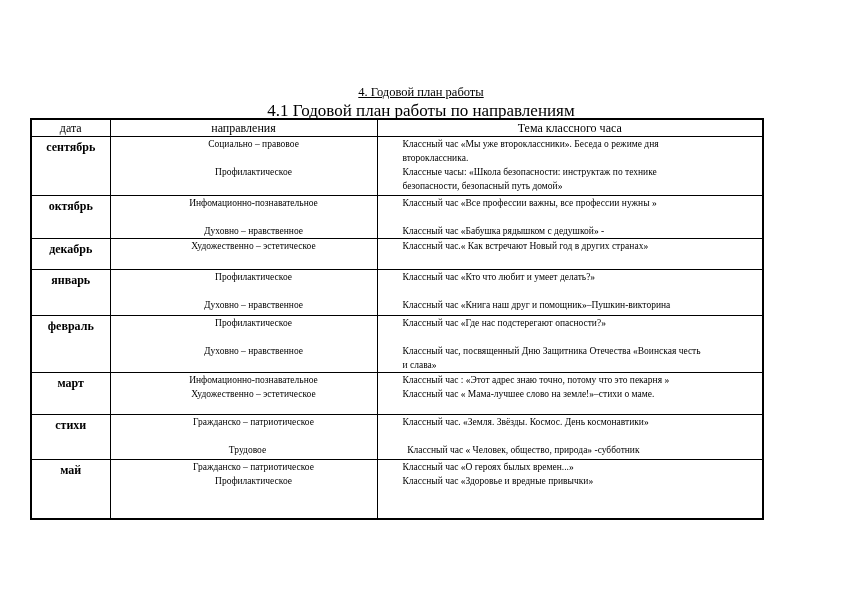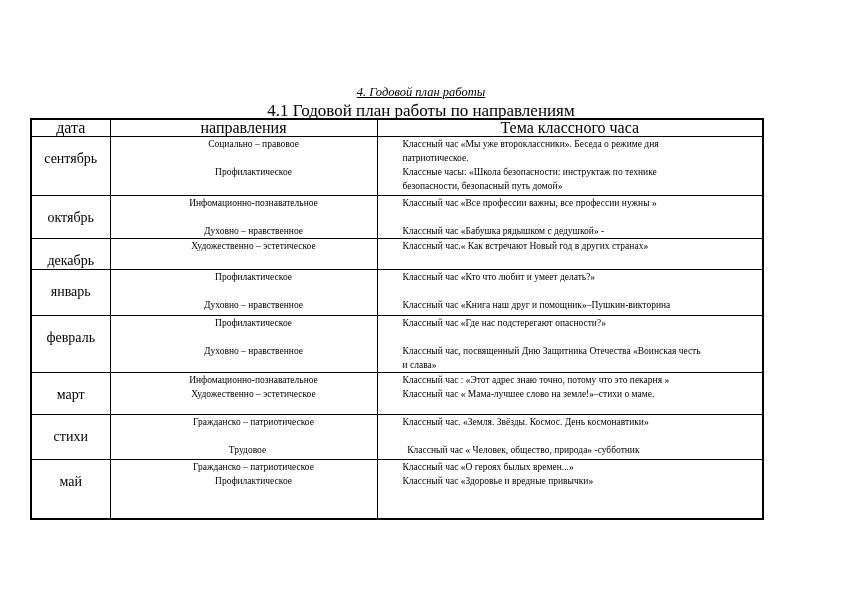--- a/index.html
+++ b/index.html
@@ -1,25 +1,25 @@
 <!DOCTYPE html>
 <html><head>
   <meta charset="utf-8">
   <style>
     html, body { margin: 0; padding: 0; background: #ffffff; }
     body { width: 842px; height: 595px; position: relative; overflow: hidden;
            font-family: "Liberation Serif", "DejaVu Serif", serif; color: #000; }
     .title { position: absolute; left: 0; width: 842px; text-align: center; }
-    .t1 { top: 85px; font-size: 12.5px; text-decoration: underline; font-style: italic; }
+    .t1 { top: 85px; font-size: 12.5px; text-decoration: underline; }
     .t2 { top: 101px; font-size: 17px; }
     table { position: absolute; left: 30px; top: 118px; width: 732px;
             border-collapse: collapse; table-layout: fixed; border: 2px solid #000; }
     td, th { border: 1px solid #000; vertical-align: top; padding: 0; font-weight: normal; }
-    th { font-size: 16px; height: 16px; line-height: 16px; text-align: center; border-bottom: 1.5px solid #000; }
-    td.month { text-align: center; font-size: 14px; padding-top: 14px; }
+    th { font-size: 12px; height: 16px; line-height: 16px; text-align: center; border-bottom: 1.5px solid #000; }
+    td.month { text-align: center; font-size: 12px; padding-top: 3px; font-weight: bold; }
     td.dir { text-align: center; font-size: 9.5px; }
     td.topic { font-size: 9.5px; padding-left: 5px; }
     .ln { display: block; line-height: 14px; white-space: nowrap; padding-left: 20px; }
     .gap { display: block; height: 14px; }
   </style>
 </head>
 <body>
 
 <div class="title t1">4. Годовой план работы</div>
 <div class="title t2">4.1 Годовой план работы по направлениям</div>
@@ -41,21 +41,21 @@
 
     <tr style="height:59px">
       <td class="month">сентябрь</td>
       <td class="dir">
         <span class="ln">Социально – правовое</span>
         <span class="gap"></span>
         <span class="ln">Профилактическое</span>
       </td>
       <td class="topic">
         <span class="ln">Классный час «Мы уже второклассники».  Беседа о режиме дня</span>
-        <span class="ln">патриотическое.</span>
+        <span class="ln">второклассника.</span>
         <span class="ln">Классные часы:  «Школа безопасности: инструктаж по технике</span>
         <span class="ln"> безопасности, безопасный путь домой»</span>
       </td>
     </tr>
 
     <tr style="height:41px">
       <td class="month">октябрь</td>
       <td class="dir">
         <span class="ln">Инфомационно-познавательное</span>
         <span class="gap"></span>

